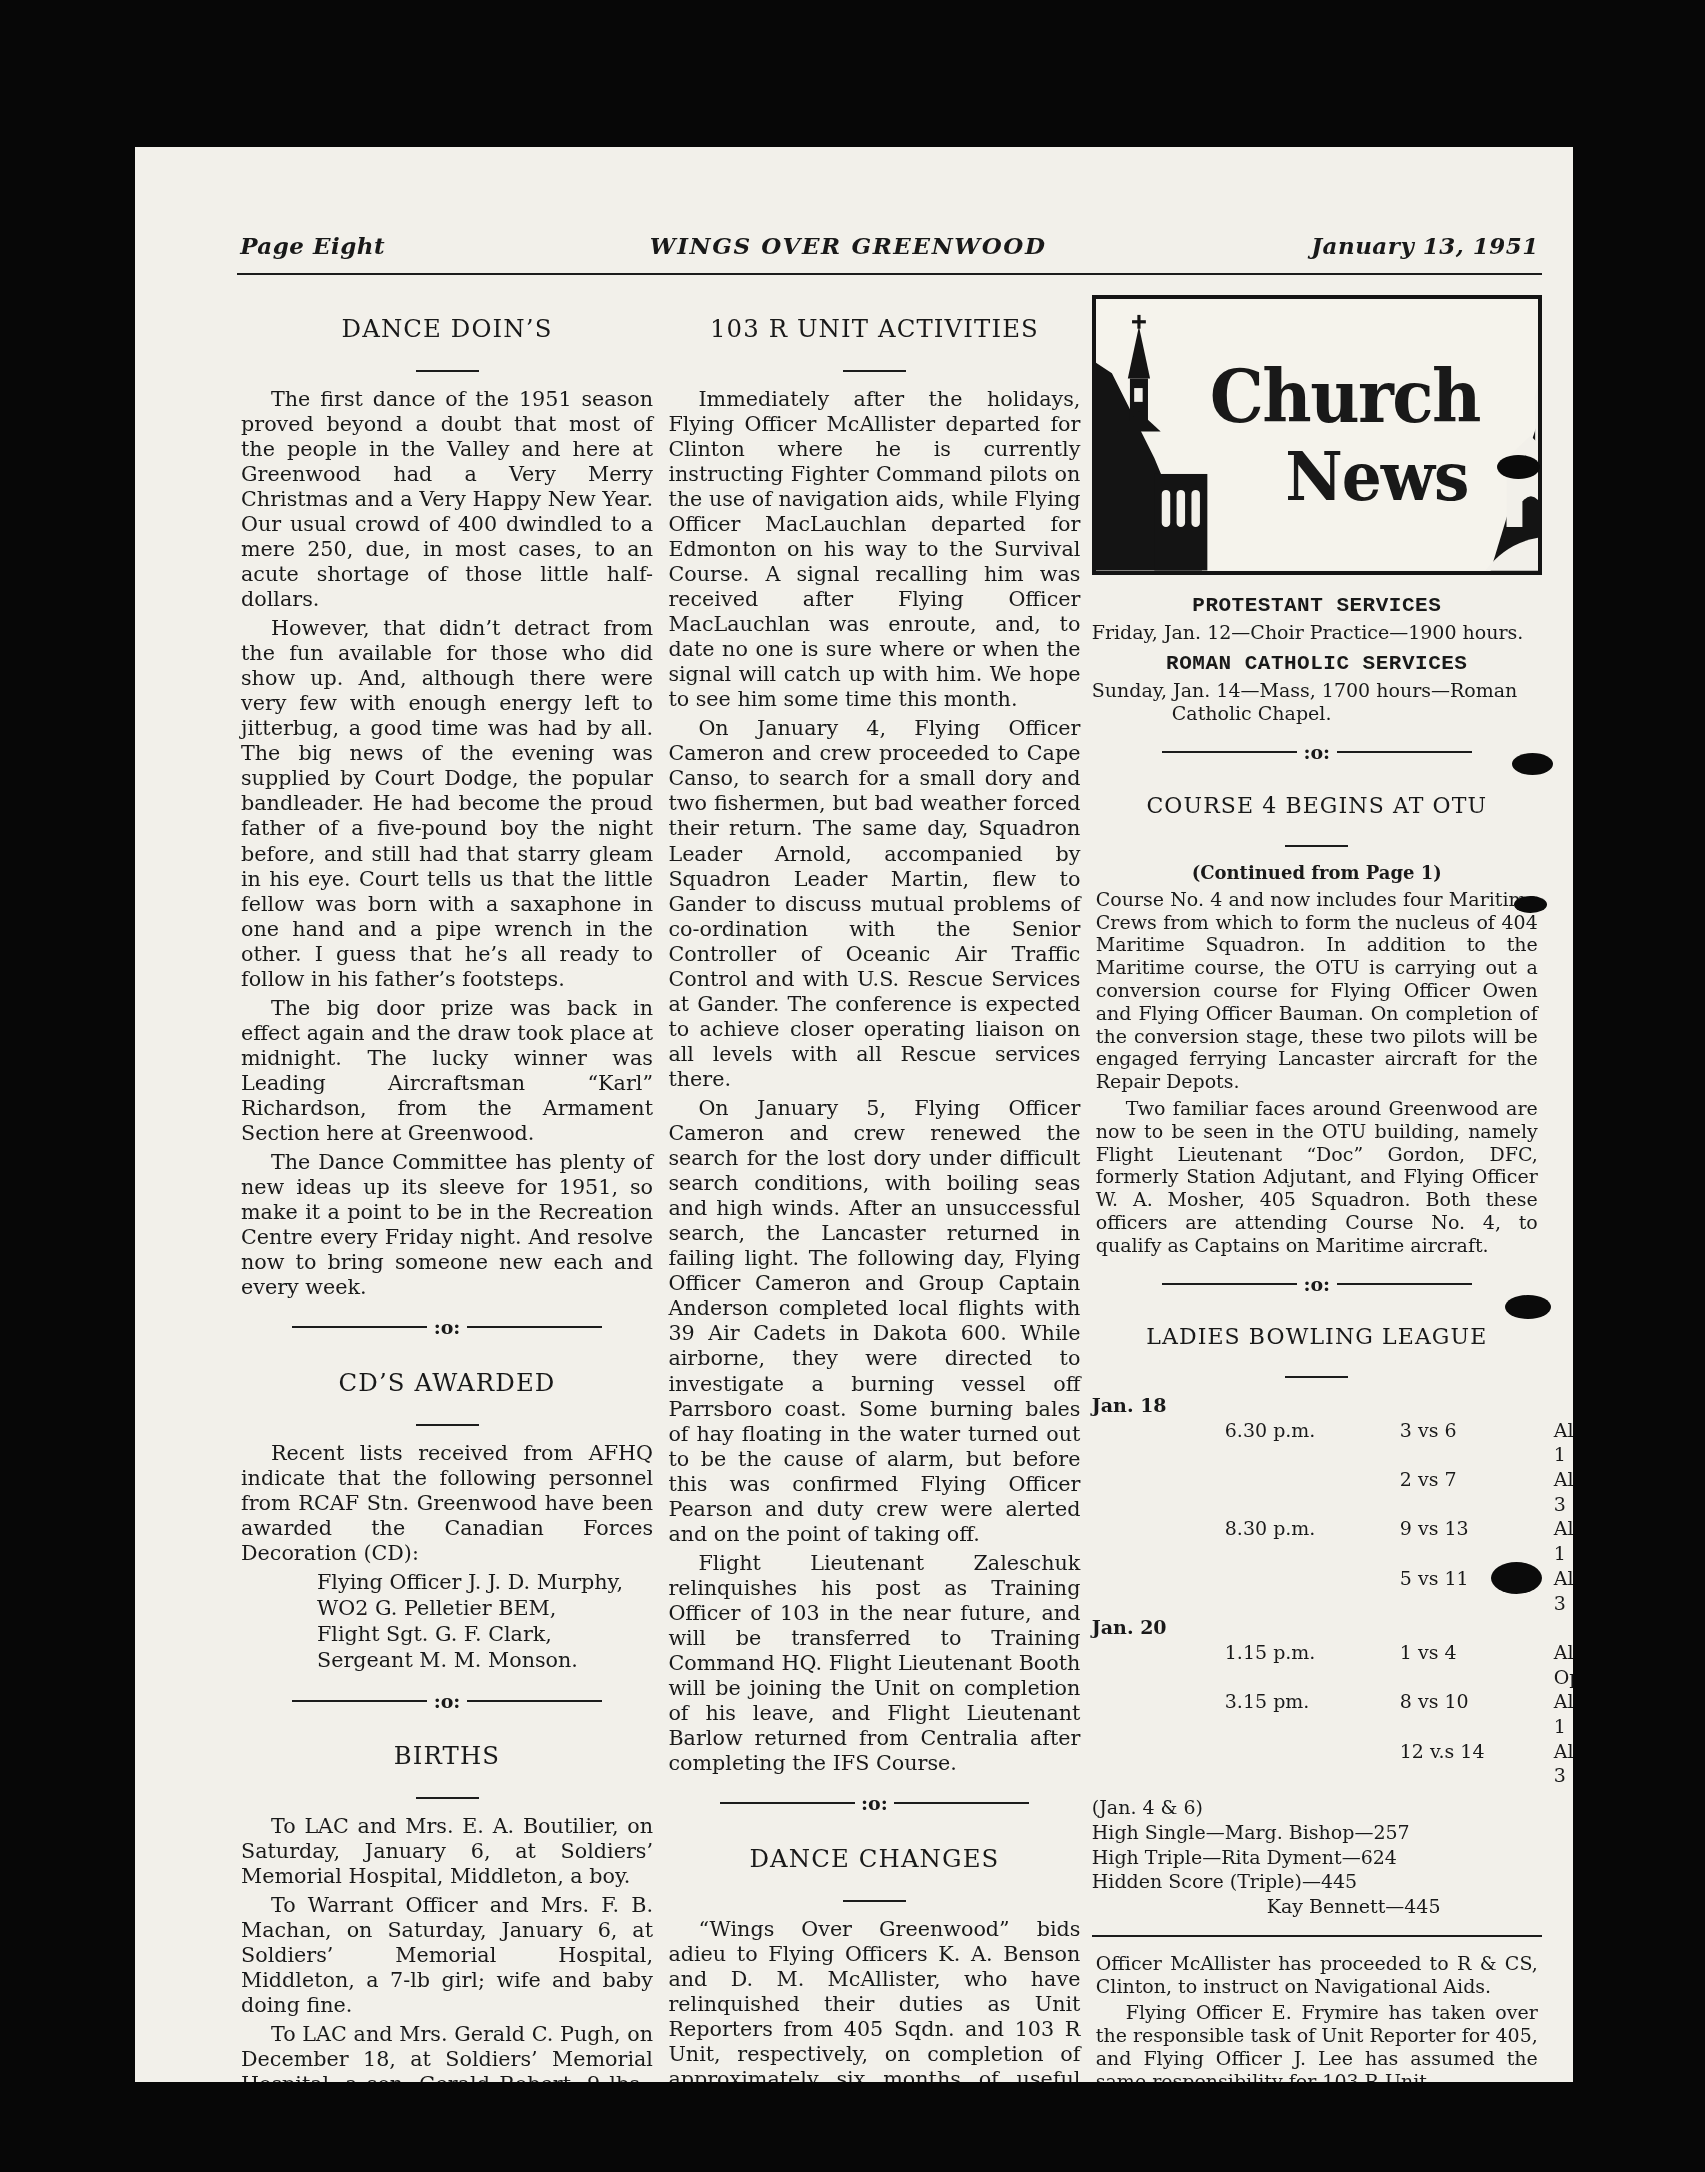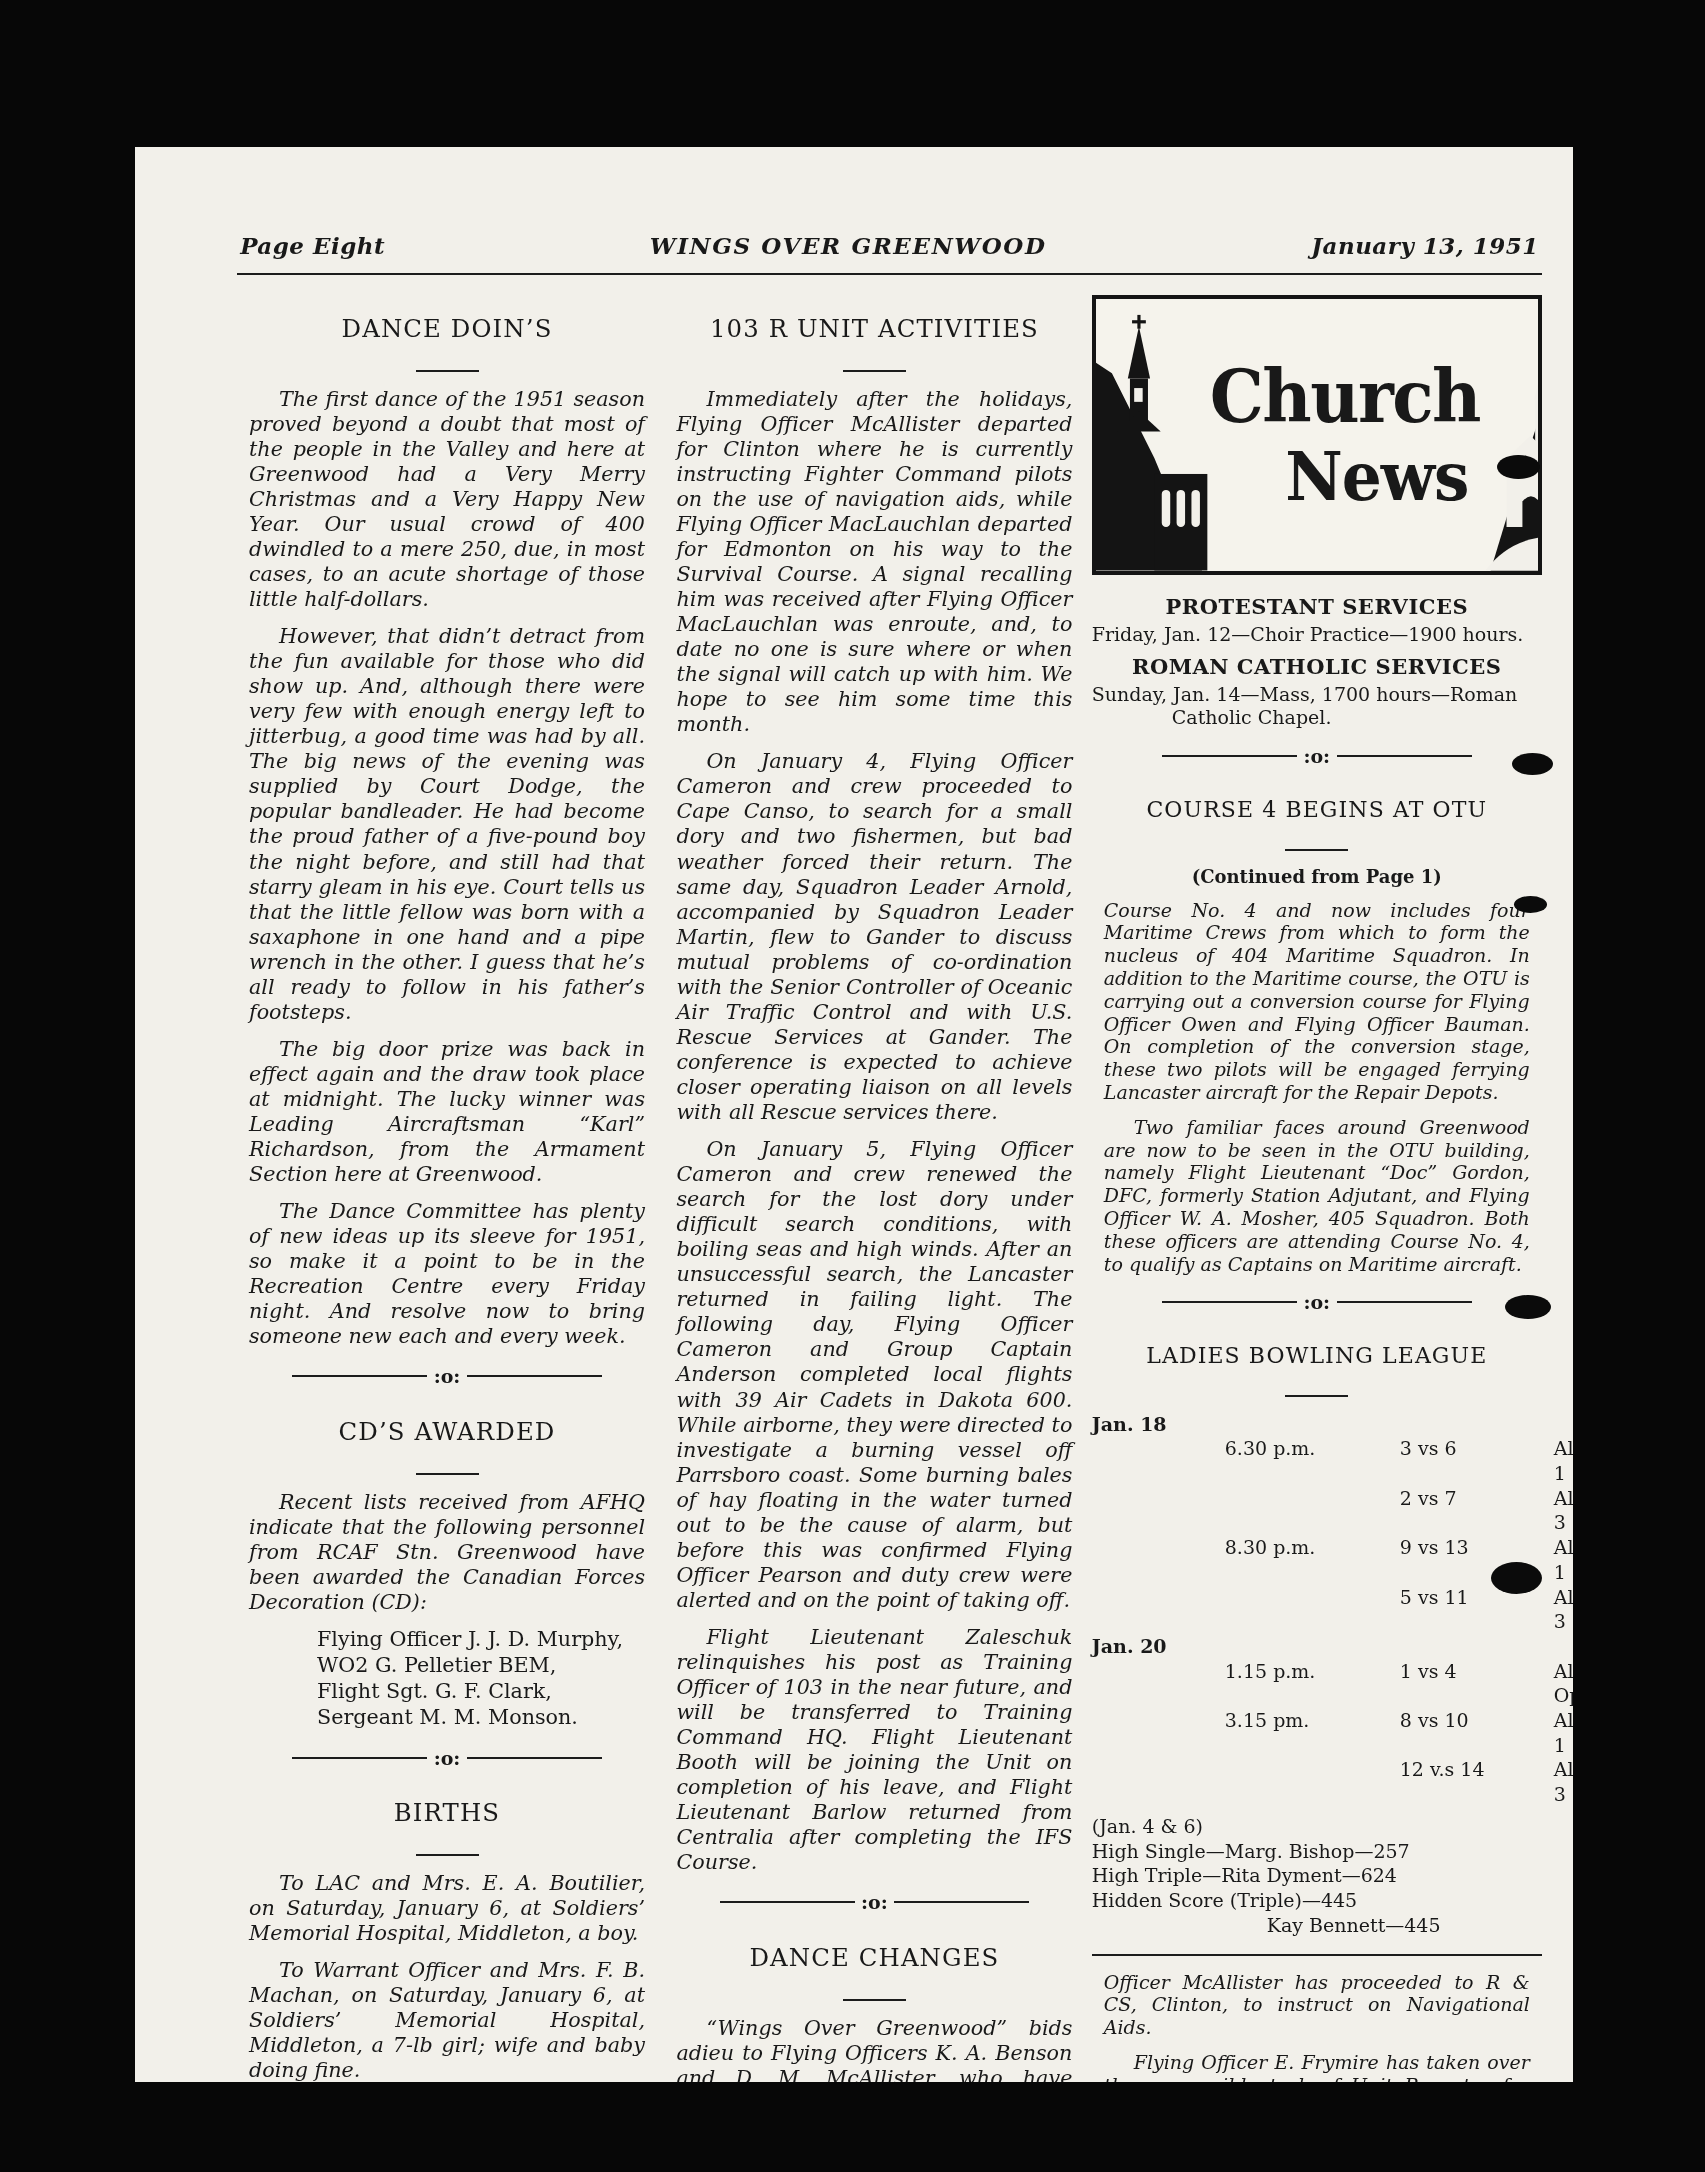--- a/index.html
+++ b/index.html
@@ -29,37 +29,37 @@
   .masthead .center{letter-spacing:1.6px;}
   .head-rule{border-top:2.1px solid #1c1c1c;margin:13.8px 0 18px 0;}
   
   .cols{display:flex;gap:7.4px;}
   .col{box-sizing:border-box;}
   .col1{width:420px;}
   .col2{width:420px;}
   .col3{width:450px;font-size:19px;}
   .col1,.col2{font-size:20.7px;}
   p.body{
-    margin:12px;line-height:1.21;text-align:justify;text-indent:30px;font-style:italic;
+    margin:4px;line-height:1.21;text-align:justify;text-indent:30px;
   }
   p.body.noindent{text-indent:0;}
   .col3 p.body{line-height:1.2;}
   
   .art-head{text-align:center;margin:5.3px 0 3.2px 0;}
   .art-head h2{
     margin:16px;font-size:24.4px;letter-spacing:1.1px;font-weight:normal;display:inline-block;
   }
   .col3 .art-head h2{font-size:22px;}
   .head-short-rule{
     width:63px;border-top:2.1px solid #1c1c1c;margin:10.6px auto 15px auto;
   }
   .subhead{
     text-align:center;font-weight:bold;font-size:22px;letter-spacing:0.5px;margin:7.4px 0 4.2px 0;
   }
-  .col3 .subhead{font-size:21px;}
+  .col3 .subhead{font-size:21px;font-family:Liberation Mono, monospace;}
   .continued{text-align:center;font-weight:bold;font-size:18px;margin:2.1px 0 5.3px 0;}
   
   .odiv{
     display:flex;align-items:center;justify-content:center;gap:6.4px;
     margin:16px 0 13.8px 0;font-weight:bold;font-size:19px;
   }
   .odiv .oline{width:135px;border-top:2.1px solid #1c1c1c;}
   
   .cd-list{margin:3.2px 0 0 80px;line-height:1.25;}
   .hang{padding-left:80px;text-indent:-80px;text-align:left;line-height:1.22;margin:0;}

